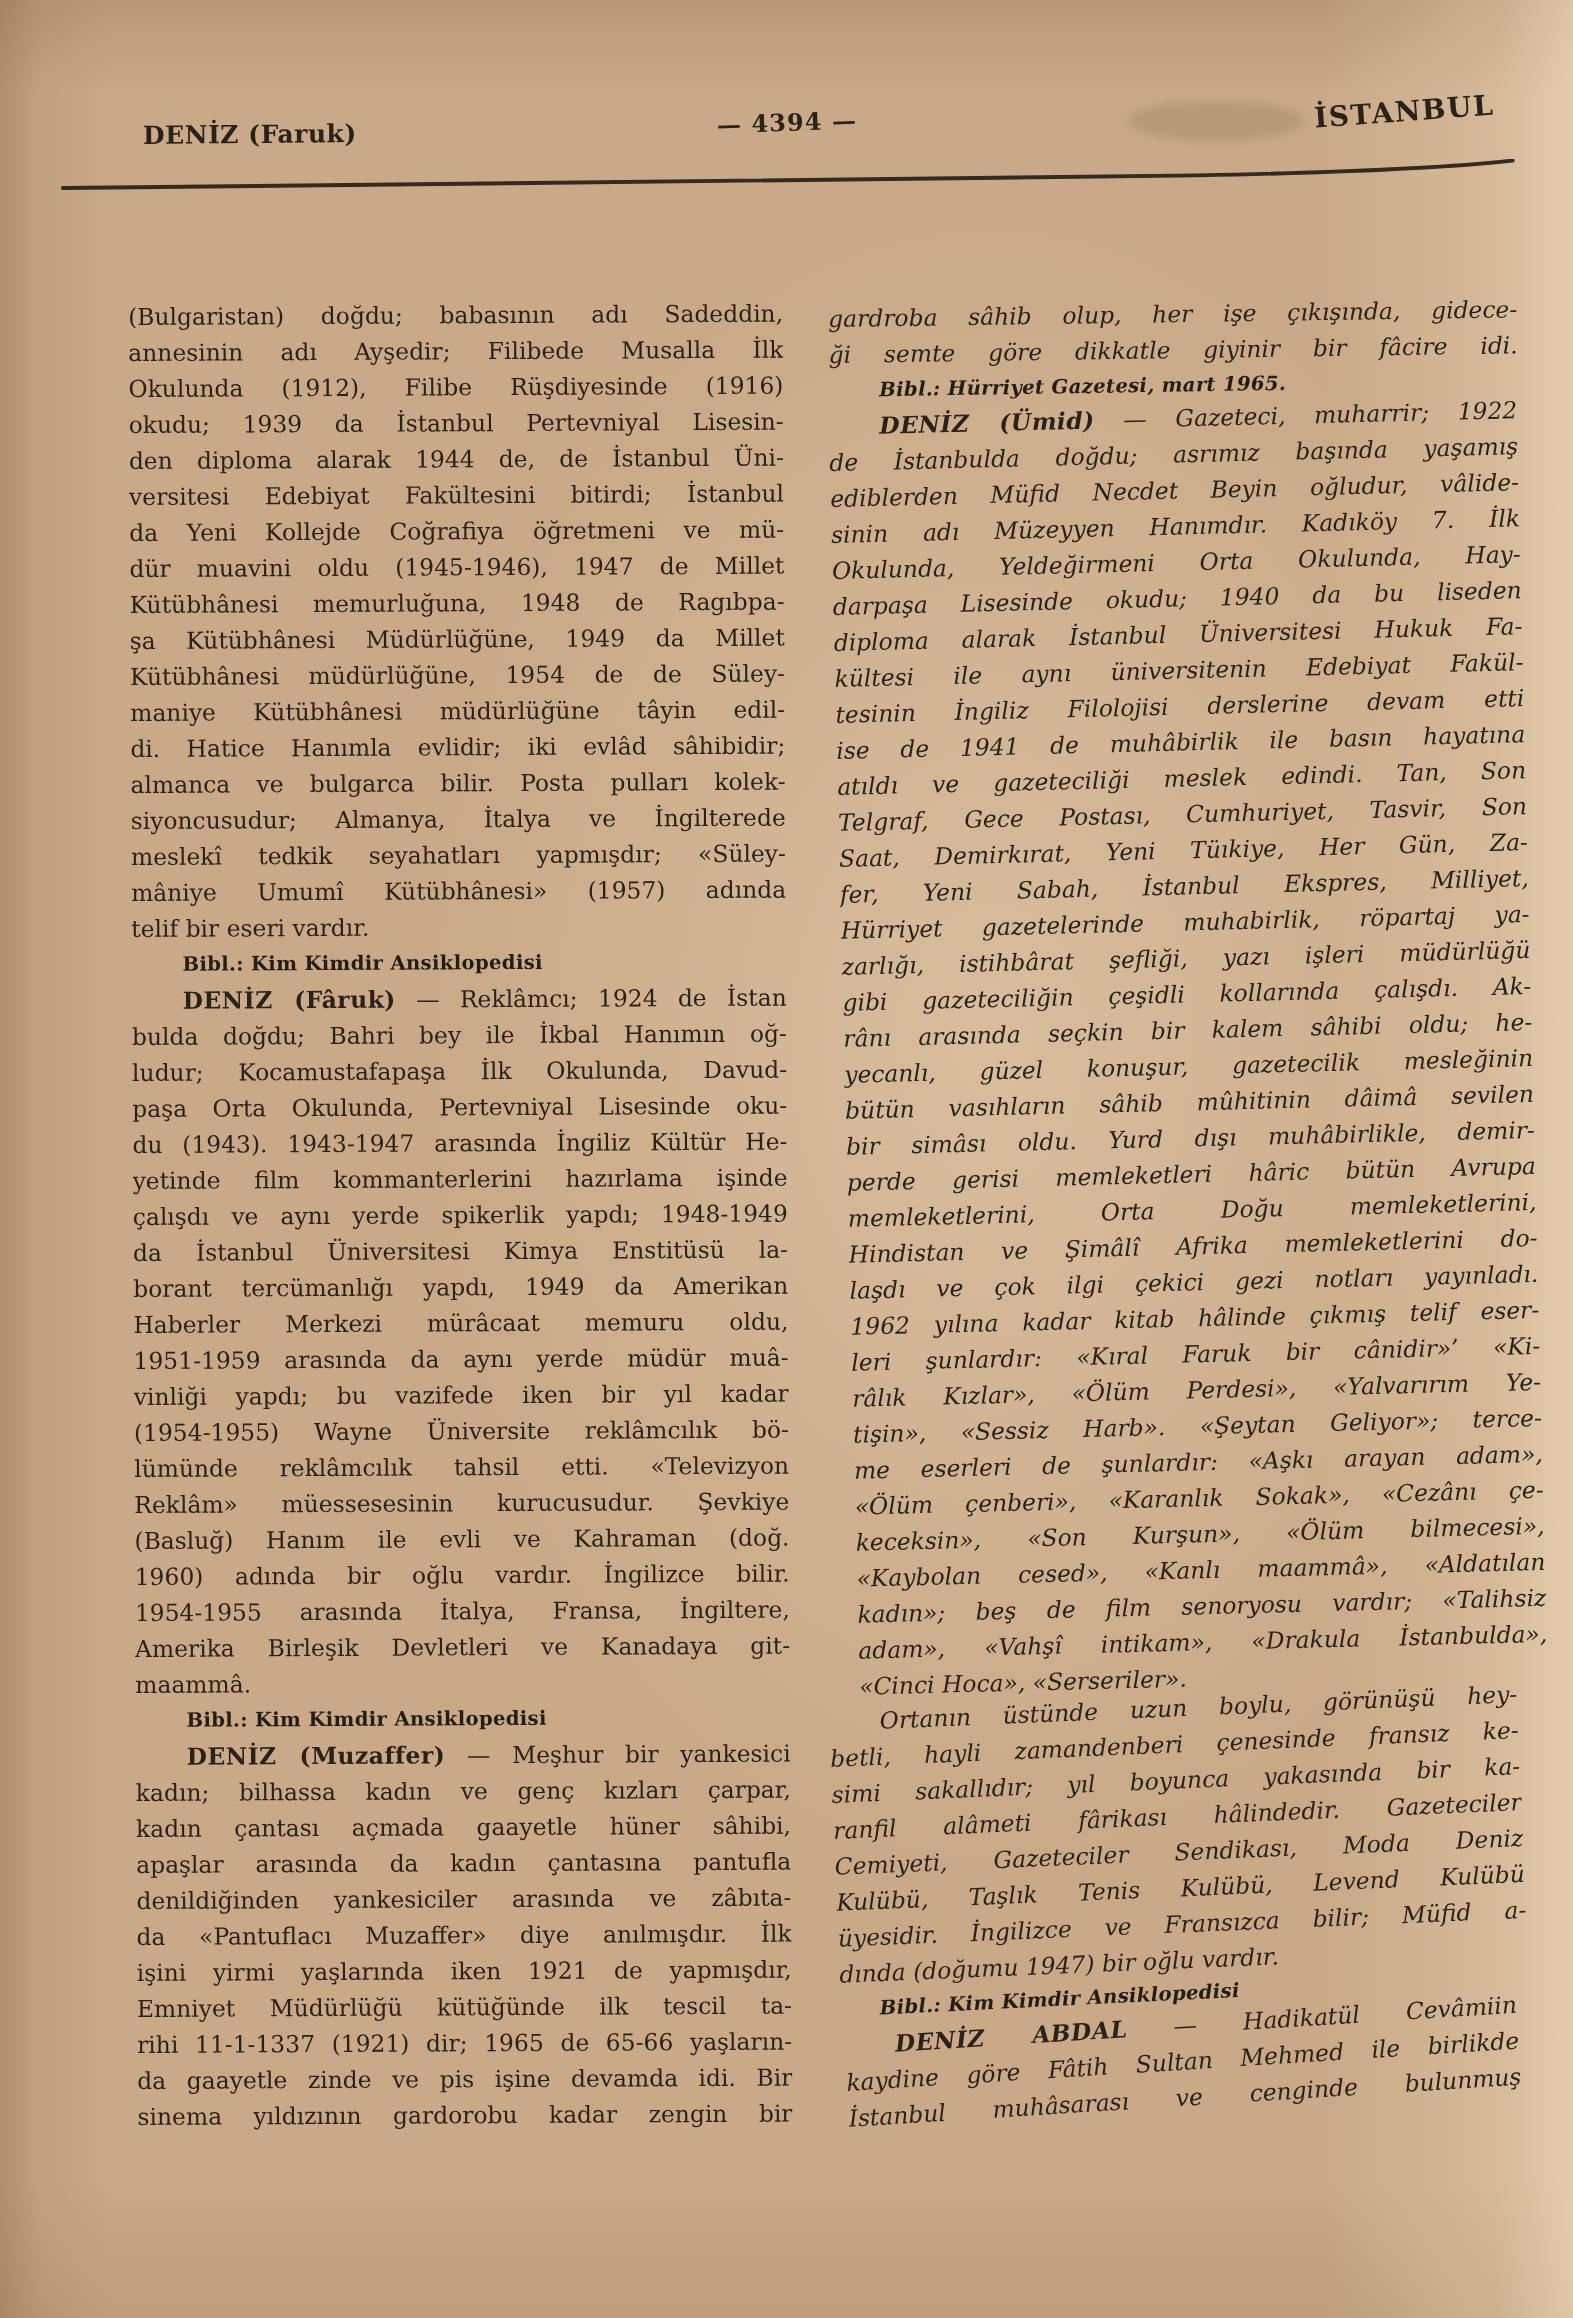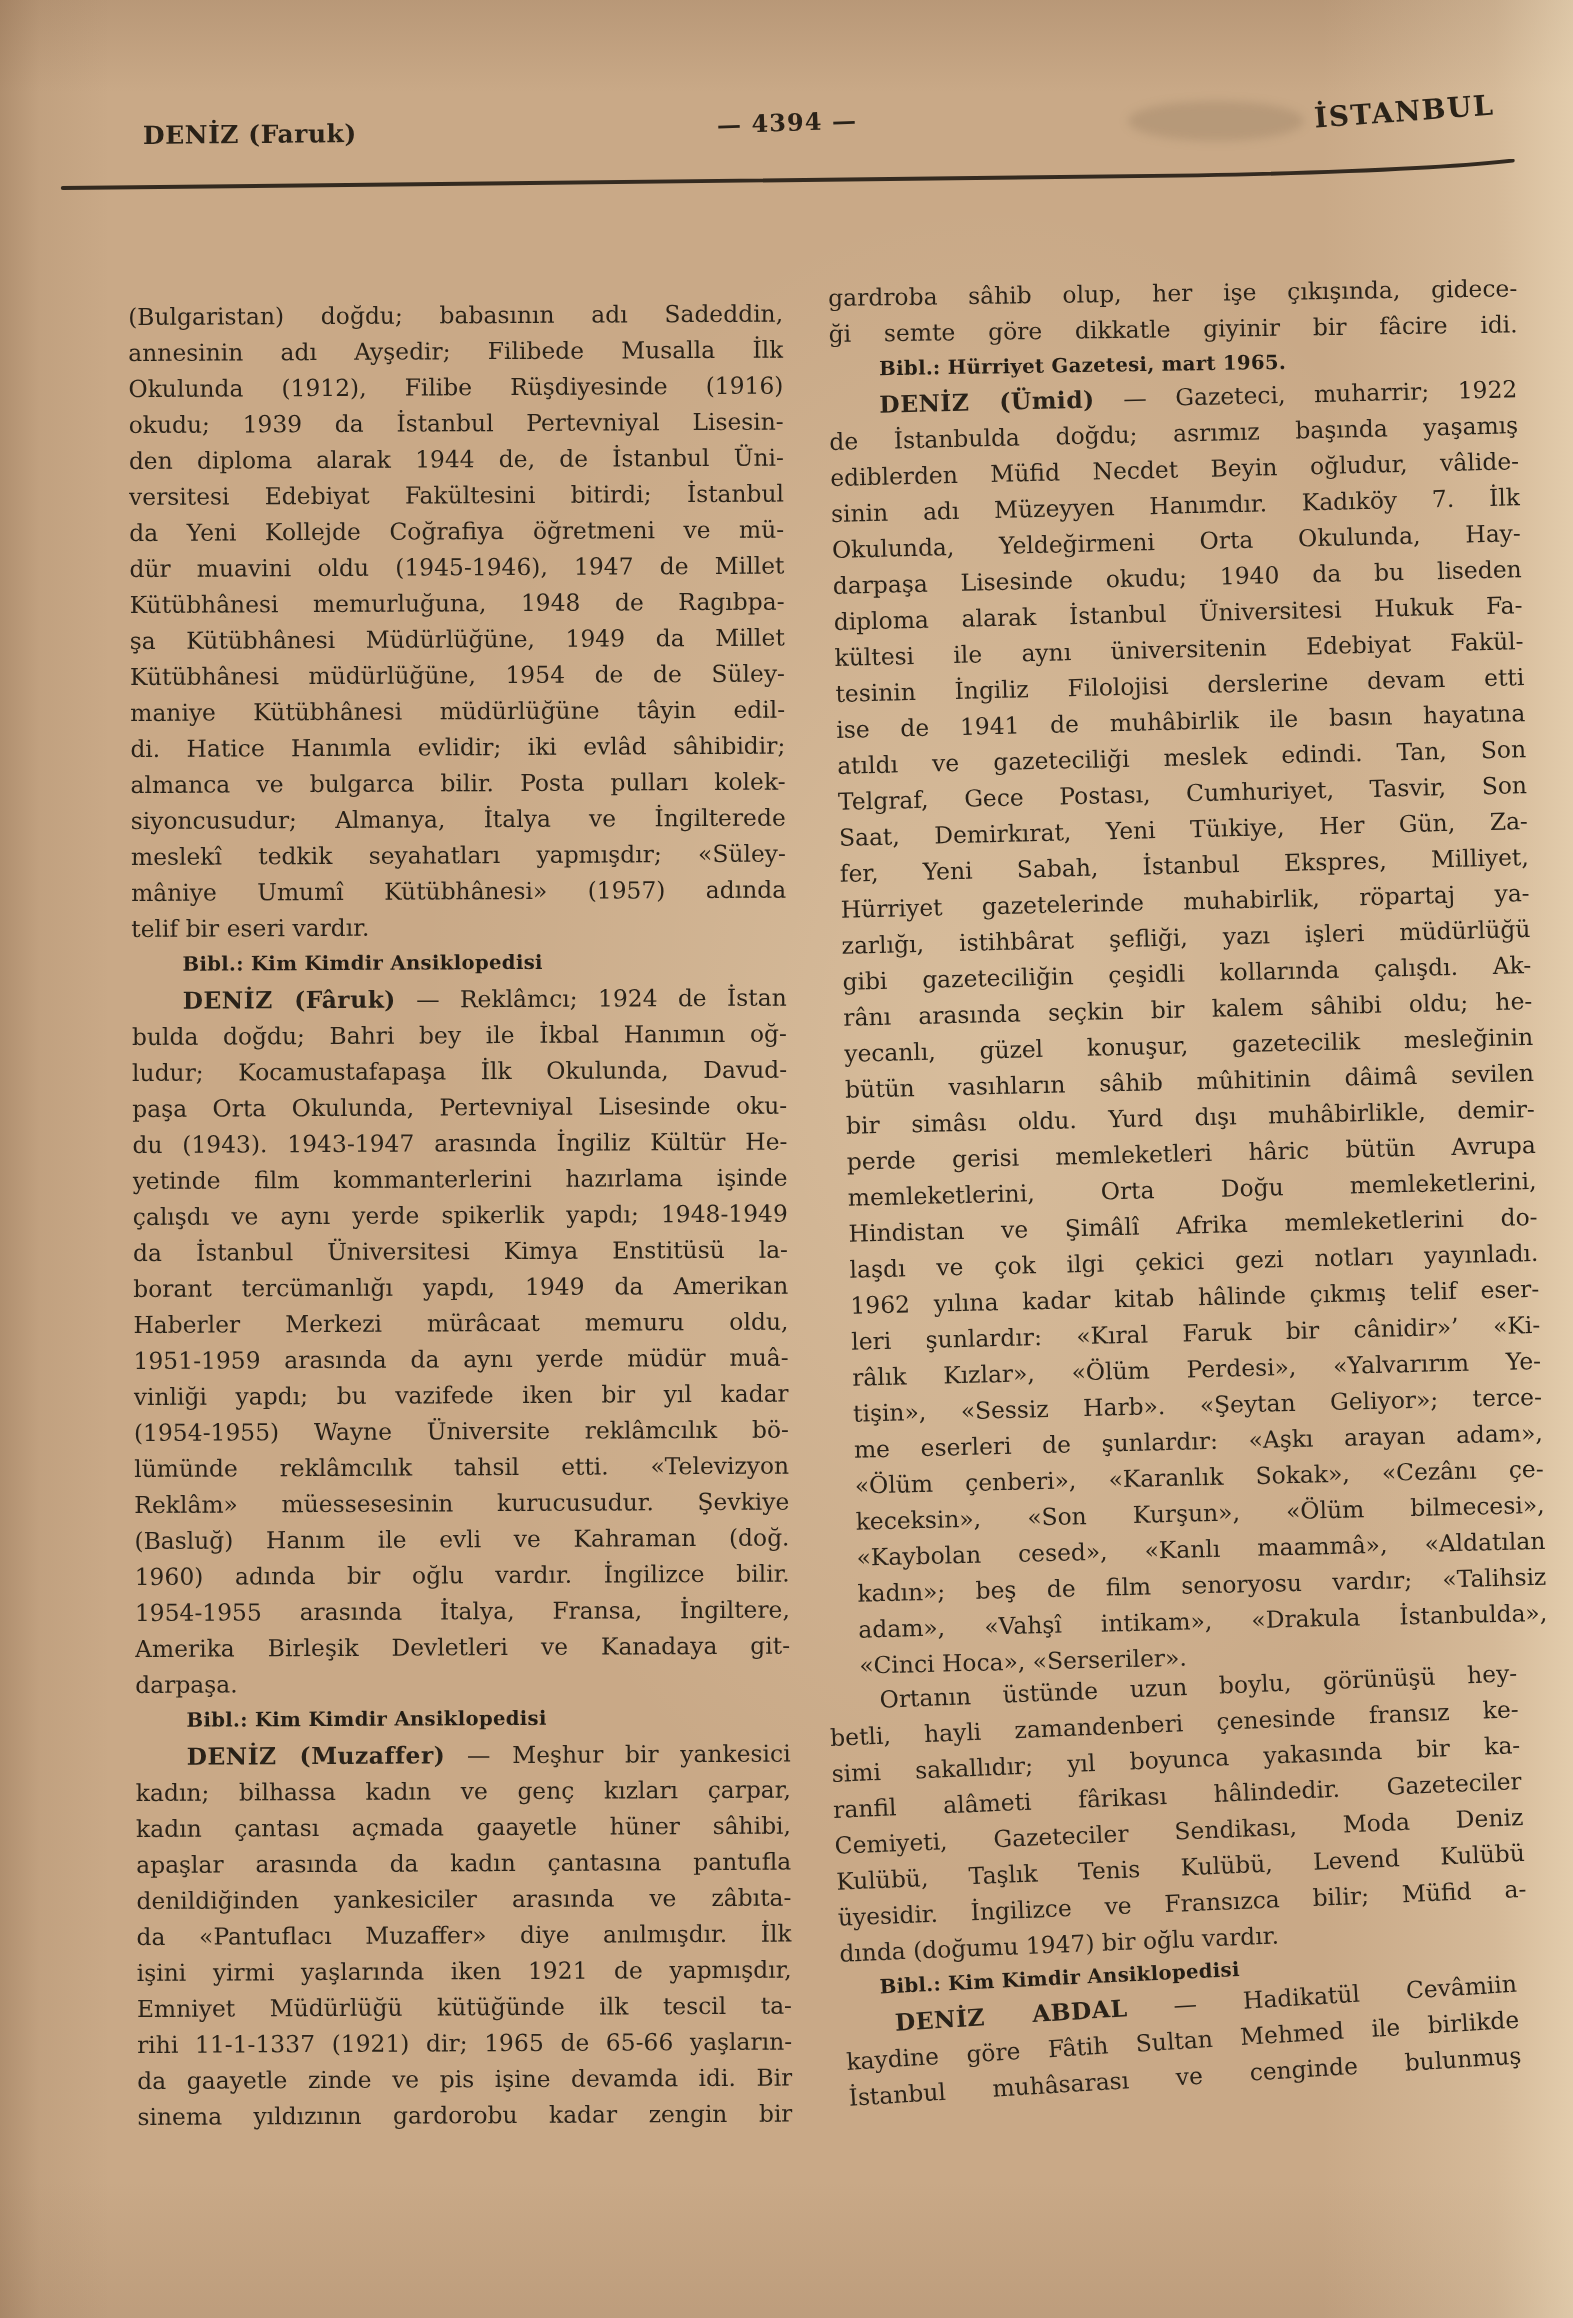--- a/index.html
+++ b/index.html
@@ -17,21 +17,21 @@
   }
   .hdr{position:absolute;font-weight:bold;font-size:25px;white-space:nowrap;}
   #hdr-left{left:143px;top:120px;transform:rotate(-0.5deg);letter-spacing:0.5px;}
   #hdr-page{left:787px;top:108px;transform:translateX(-50%) rotate(-2deg);font-size:24px;letter-spacing:1.1px;}
   #hdr-right{left:1314px;top:95px;transform:rotate(-4.2deg);font-size:28px;letter-spacing:1.6px;}
   #rule{position:absolute;left:56px;top:159px;}
   #smudge{position:absolute;left:1128px;top:101px;width:176px;height:40px;border-radius:50%;
     background:rgba(110,92,66,.20);filter:blur(4.8px);}
   .col{position:absolute;font-size:23.4px;}
   #col-left{left:128px;top:299px;width:655px;transform:rotate(-0.3deg);transform-origin:0 0;}
-  #col-right{left:828px;top:280px;width:689px;}
+  #col-right{left:828px;top:301px;width:689px;font-style:italic;}
   .block{transform-origin:0 0;}
   .line{height:36px;line-height:36px;text-align:justify;text-align-last:justify;
     overflow:hidden;white-space:normal;}
   .line.nl{text-align-last:left;}
   .line b{font-weight:bold;letter-spacing:0.5px;}
   .entry .line:first-child,.para .line:first-child{text-indent:51px;}
   .bibl .line{font-size:19.7px;font-weight:bold;padding-left:51px;text-align-last:left;
     letter-spacing:0.3px;color:#241d14;}
   
   #col-right .block:nth-child(1){transform:rotate(-0.8deg);}
@@ -90,21 +90,21 @@
       <div class="line">Haberler Merkezi mürâcaat memuru oldu,</div>
       <div class="line">1951-1959 arasında da aynı yerde müdür muâ-</div>
       <div class="line">vinliği yapdı; bu vazifede iken bir yıl kadar</div>
       <div class="line">(1954-1955) Wayne Üniversite reklâmcılık bö-</div>
       <div class="line">lümünde reklâmcılık tahsil etti. «Televizyon</div>
       <div class="line">Reklâm» müessesesinin kurucusudur. Şevkiye</div>
       <div class="line">(Basluğ) Hanım ile evli ve Kahraman (doğ.</div>
       <div class="line">1960) adında bir oğlu vardır. İngilizce bilir.</div>
       <div class="line">1954-1955 arasında İtalya, Fransa, İngiltere,</div>
       <div class="line">Amerika Birleşik Devletleri ve Kanadaya git-</div>
-      <div class="line nl"><span>darpaşa.</span></div>
+      <div class="line nl"><span>maammâ.</span></div>
     </div>
     <div class="block bibl">
       <div class="line nl"><span>Bibl.: Kim Kimdir Ansiklopedisi</span></div>
     </div>
     <div class="block entry">
       <div class="line"><b>DENİZ (Muzaffer)</b><span> — Meşhur bir yankesici</span></div>
       <div class="line">kadın; bilhassa kadın ve genç kızları çarpar,</div>
       <div class="line">kadın çantası açmada gaayetle hüner sâhibi,</div>
       <div class="line">apaşlar arasında da kadın çantasına pantufla</div>
       <div class="line">denildiğinden yankesiciler arasında ve zâbıta-</div>

